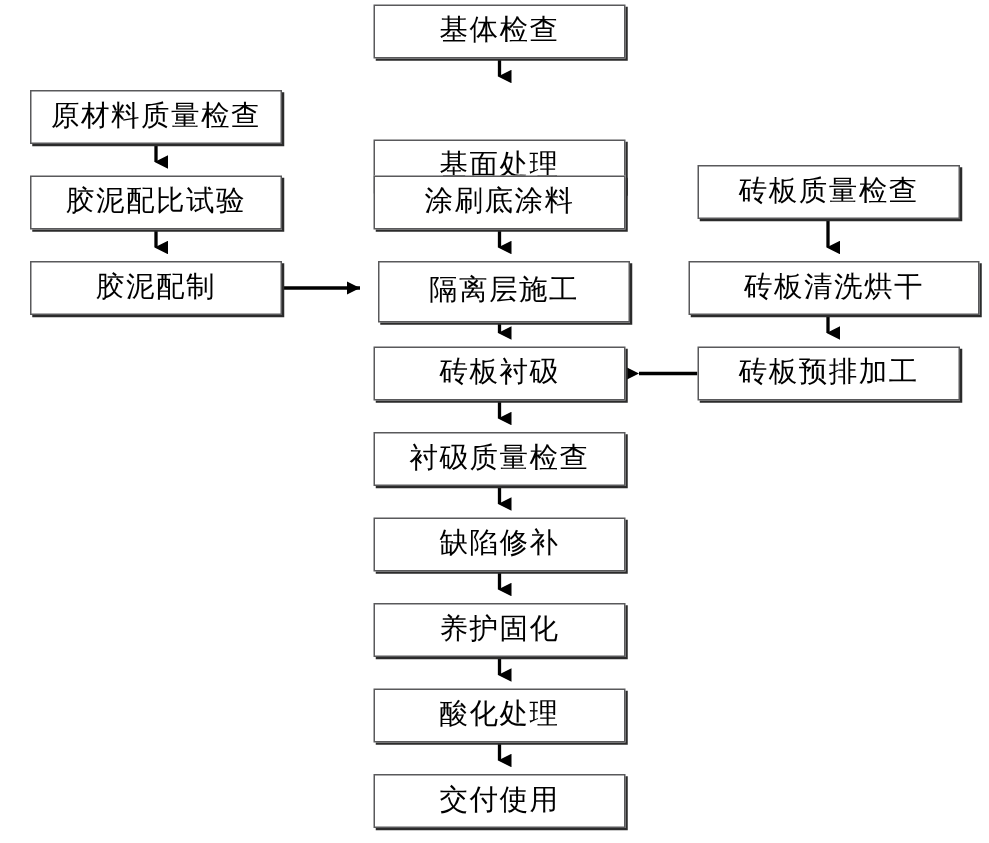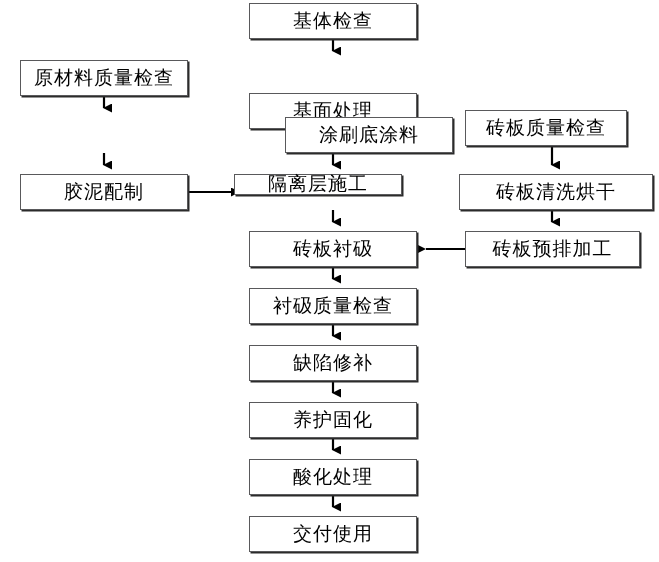--- a/index.html
+++ b/index.html
@@ -36,34 +36,34 @@
     white-space: nowrap;
     box-shadow: 1.5px 1.5px 0 0 #2b2b2b;
   }
   .node .label {
     display: block;
     transform: translateY(-1px);
   }
   
   #n-jtjc   { left: 249px; top: 3px;   width: 168px; height: 36px; justify-content: center; }
   #n-jmcl   { left: 249px; top: 60px;  width: 168px; height: 36px; margin-top: 33px; }
-  #n-tsdtl  { left: 249px; top: 117px; width: 168px; height: 36px; margin-left: 36px; }
-  #n-glcsg  { left: 234px; top: 174px; width: 168px; height: 21px; }
+  #n-tsdtl  { left: 249px; top: 117px; width: 168px; height: 36px; }
+  #n-glcsg  { left: 252px; top: 174px; width: 168px; height: 41px; }
   #n-zbcq   { left: 249px; top: 231px; width: 168px; height: 36px; }
   #n-cqzljc { left: 249px; top: 288px; width: 168px; height: 36px; }
   #n-qxxb   { left: 249px; top: 345px; width: 168px; height: 36px; }
   #n-yhgh   { left: 249px; top: 402px; width: 168px; height: 36px; justify-content: center; }
   #n-shcl   { left: 249px; top: 459px; width: 168px; height: 36px; }
   #n-jfsy   { left: 249px; top: 516px; width: 168px; height: 36px; }
   
   #n-ycljc  { left: 20px;  top: 60px;  width: 168px; height: 36px; }
   #n-jnpb   { left: 20px;  top: 117px; width: 168px; height: 36px; }
   #n-jnpz   { left: 20px;  top: 174px; width: 168px; height: 36px; text-align: right; }
   
-  #n-zbzljc { left: 465px; top: 110px; width: 162px; height: 36px; }
+  #n-zbzljc { left: 465px; top: 110px; width: 175px; height: 36px; }
   #n-zbqxhg { left: 459px; top: 174px; width: 194px; height: 36px; }
   #n-zbypjg { left: 465px; top: 231px; width: 175px; height: 36px; }
 
   .edge-layer {
     position: absolute;
     left: 0; top: 0;
     width: 659px;
     height: 562px;
     pointer-events: none;
   }
@@ -135,20 +135,23 @@
   <div class="node" id="n-shcl">
     <span class="label">酸化处理</span>
   </div>
   <div class="node" id="n-jfsy">
     <span class="label">交付使用</span>
   </div>
 
   <div class="node" id="n-ycljc">
     <span class="label">原材料质量检查</span>
   </div>
+  <div class="node" id="n-jnpb">
+    <span class="label">胶泥配比试验</span>
+  </div>
   <div class="node" id="n-jnpz">
     <span class="label">胶泥配制</span>
   </div>
 
   <div class="node" id="n-zbzljc">
     <span class="label">砖板质量检查</span>
   </div>
   <div class="node" id="n-zbqxhg">
     <span class="label">砖板清洗烘干</span>
   </div>

